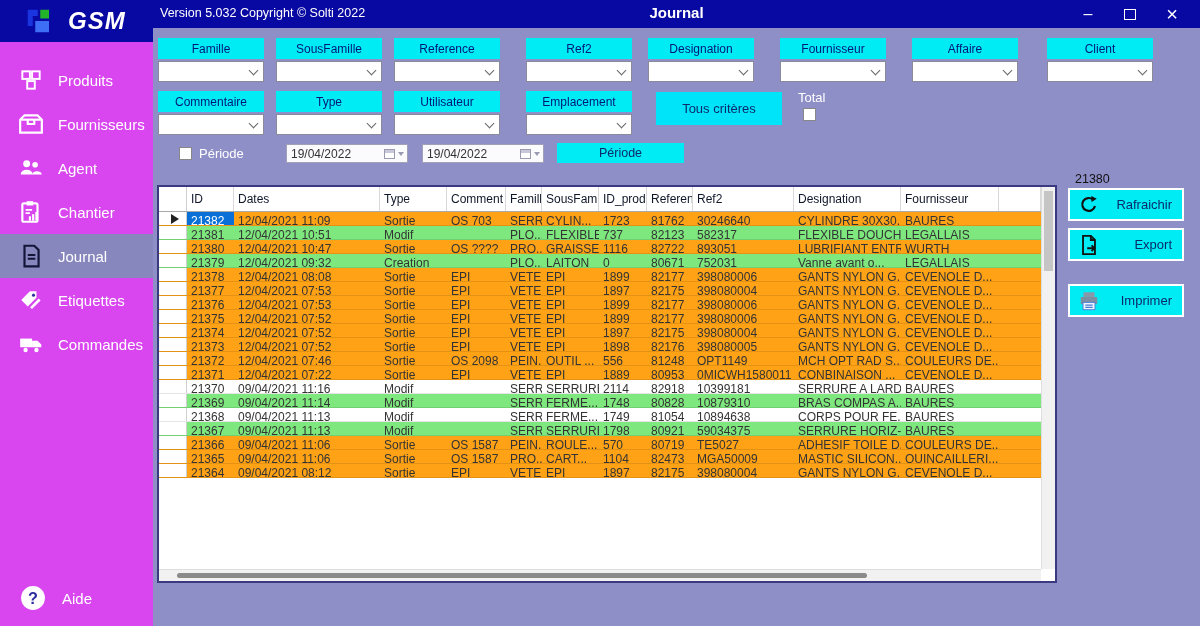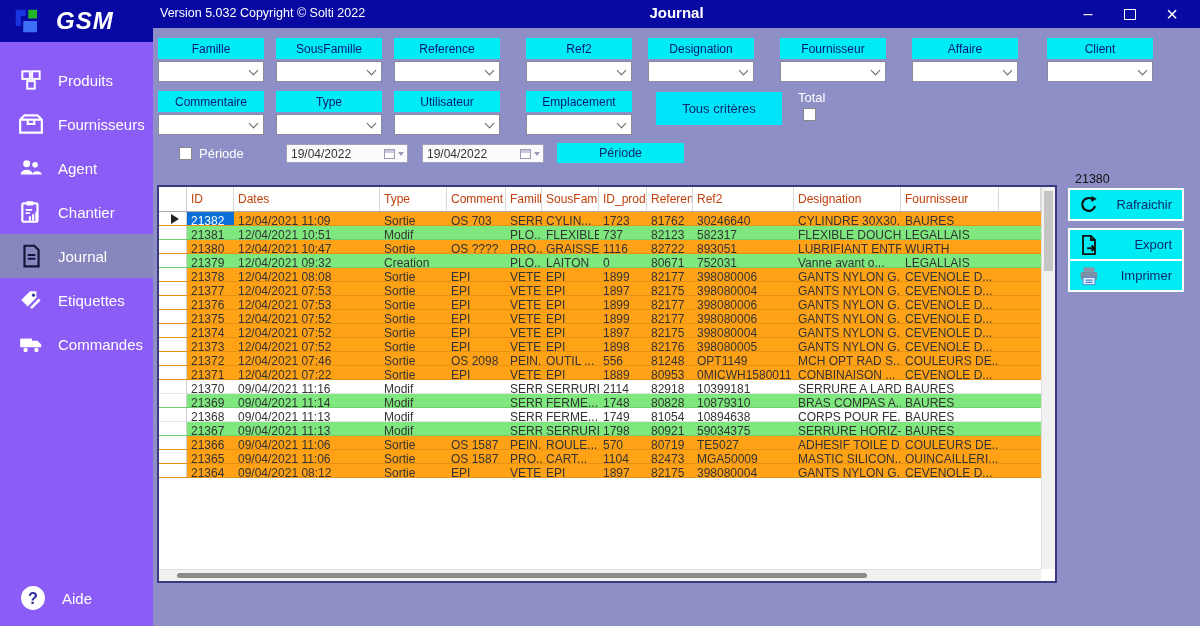--- a/index.html
+++ b/index.html
@@ -13,25 +13,25 @@
   .version  { position:absolute; left:160px; top:6px; color:#fff; font-size:12.5px; }
   .win-title{ position:absolute; left:153px; right:0; top:4px; text-align:center;
               color:#fff; font-size:15px; font-weight:bold; }
   .winctrls { position:absolute; right:10px; top:0; height:28px; display:flex; gap:6px; }
   .wbtn { width:36px; height:28px; color:#fff; display:flex; align-items:center;
           justify-content:center; font-size:16px; cursor:pointer; }
   .maxbox { width:12px; height:11px; border:1.6px solid #fff; display:inline-block; }
 
   
   .logo { position:absolute; left:0; top:0; width:153px; height:42px; background:#0808A2;
-          z-index:6; display:flex; align-items:center; gap:14px; padding-left:12px;text-align:center; }
+          z-index:6; display:flex; align-items:center; gap:14px; padding-left:24px;text-align:center; }
   .logo-text { color:#fff; font-size:24px; font-weight:bold; font-style:italic;
                letter-spacing:1px; }
   .sidebar { position:absolute; left:0; top:42px; width:153px; height:584px;
-             background:#8b5cf6; z-index:4; }
+             background:#d946ef; z-index:4; }
   .nav { margin-top:16px; }
   .nav-item { height:44px; display:flex; align-items:center; gap:14px;
               padding-left:18px; cursor:pointer; }
   .nav-item.active { background:#8787BD; }
   .nav-icon { width:26px; height:26px; color:#fff; flex:0 0 26px; }
   .nav-item.active .nav-icon { color:#15153a; }
   .nav-icon svg { width:100%; height:100%; }
   .nav-label { color:#fff; font-size:15px; }
   .help-item { position:absolute; bottom:8px; left:0; width:153px; height:40px;
                display:flex; align-items:center; gap:16px; padding-left:20px; cursor:pointer; }
@@ -81,21 +81,21 @@
           border-right:3.5px solid transparent; border-top:4.5px solid #9a9ab0; }
   .btn-periode { position:absolute; left:404px; top:115px; width:127px; height:20px;
                  background:#00ECF5; border:none; color:#0a2a6a; font-size:12.5px;
                  font-family:inherit; cursor:pointer; }
 
   
   .grid { position:absolute; left:4px; top:157px; width:900px; height:398px;
           background:#fff; border:2px solid #3a3a80; }
   .ghead { position:absolute; top:0; left:0; right:14px; height:25px; display:flex;
            background:#fff; border-bottom:1px solid #aaa; }
-  .hcell { font-size:12px; color:#c2410c; line-height:24px; padding-left:4px;
+  .hcell { font-size:12px; color:#0f172a; line-height:24px; padding-left:4px;
            border-right:1px solid #d8d8d8; overflow:hidden; white-space:nowrap;
            cursor:pointer; }
   .rows { position:absolute; top:25px; left:0; right:14px; bottom:12px; overflow:hidden; }
   .trow { display:flex; height:14px; border-bottom:1px solid rgba(0,0,0,0.10);
           cursor:pointer; }
   .trow[data-color="orange"] { background:#FFA216; }
   .trow[data-color="green"]  { background:#7EE87E; }
   .trow[data-color="white"]  { background:#fff; }
   .cell { font-size:12px; color:#333; line-height:18px; padding-left:4px;
           overflow:hidden; white-space:nowrap; }
@@ -126,21 +126,21 @@
              background:#f1f1f1; border-top:1px solid #ddd; cursor:pointer; }
   .hthumb { position:absolute; top:3px; left:18px; width:690px; height:5px;
             background:#8a8a8a; border-radius:3px; cursor:pointer; }
 
   
   .rec-num { position:absolute; left:922px; top:144px; color:#111; font-size:12.5px; }
   .side-btn { position:absolute; left:915px; width:116px; height:33px; background:#00ECF5;
               border:2px solid #fff; color:#0a2a6a; font-size:13px; font-family:inherit;
               display:flex; align-items:center; justify-content:space-between;
               padding:0 10px 0 8px; cursor:pointer; }
-  .b-refresh { top:160px; } .b-export { top:200px; } .b-print { top:231px; }
+  .b-refresh { top:160px; } .b-export { top:200px; } .b-print { top:256px; }
   .side-btn .bicon { width:22px; height:22px; }
   .side-btn .bicon svg { width:100%; height:100%; }
 </style>
 </head>
 <body>
 
 <div class="titlebar">
   <span class="version">Version 5.032  Copyright © Solti 2022</span>
   <span class="win-title">Journal</span>
   <div class="winctrls">

